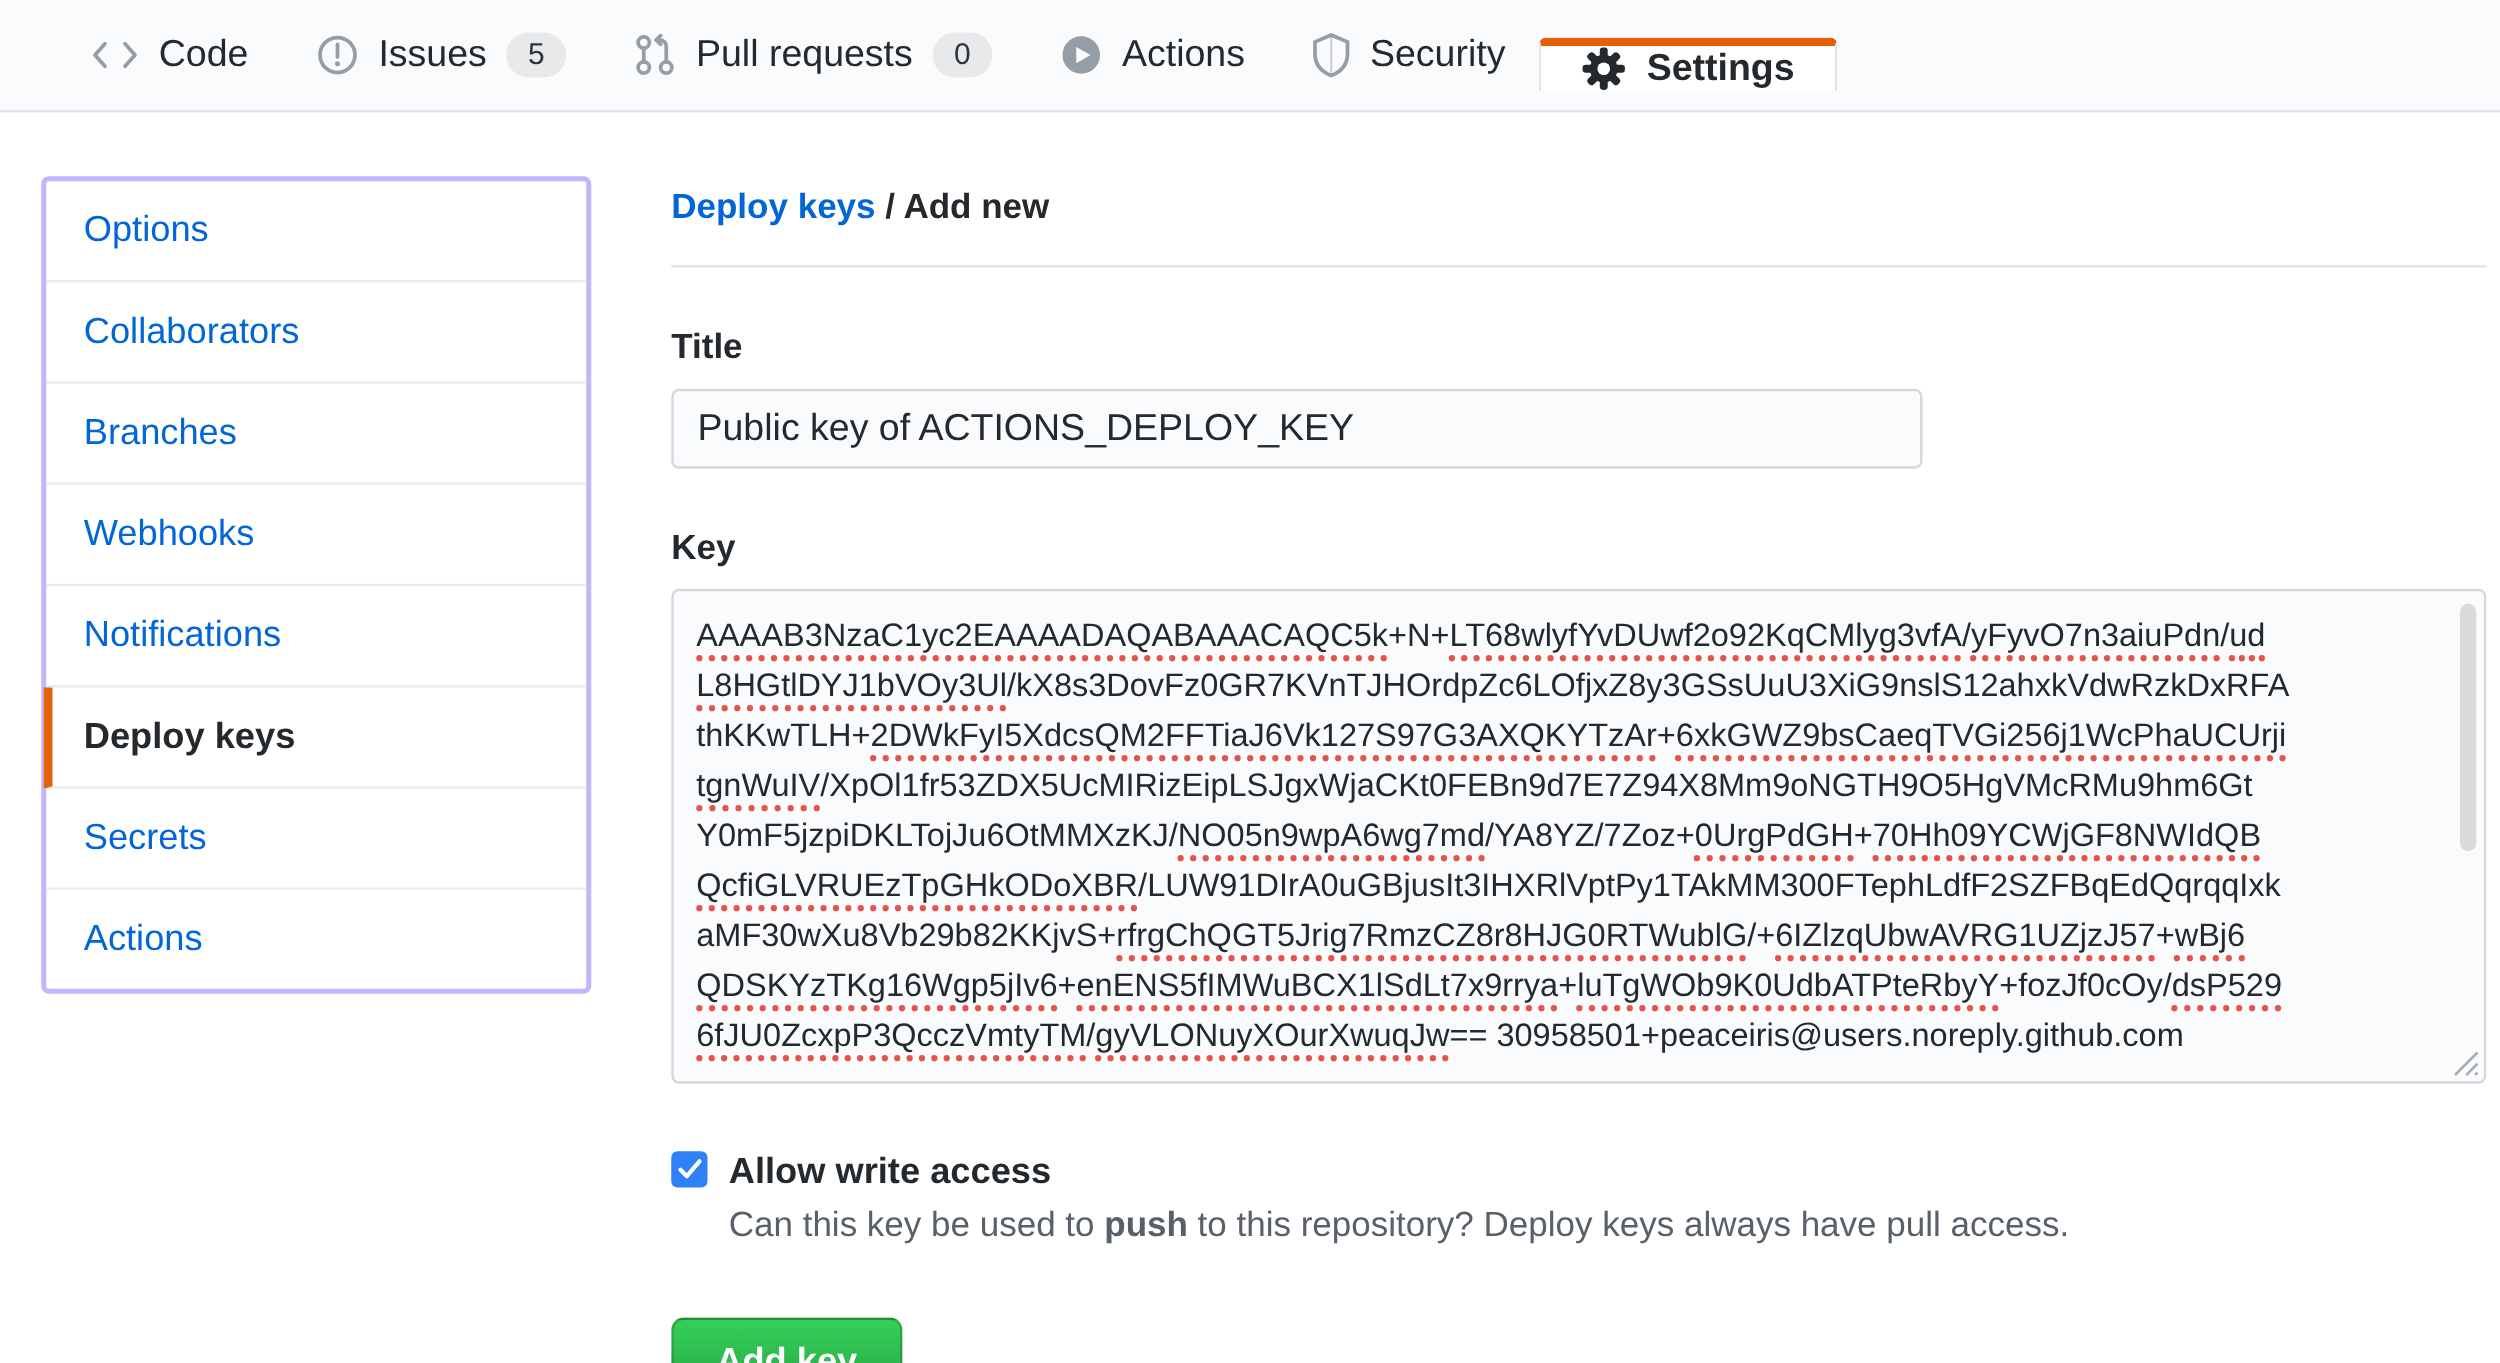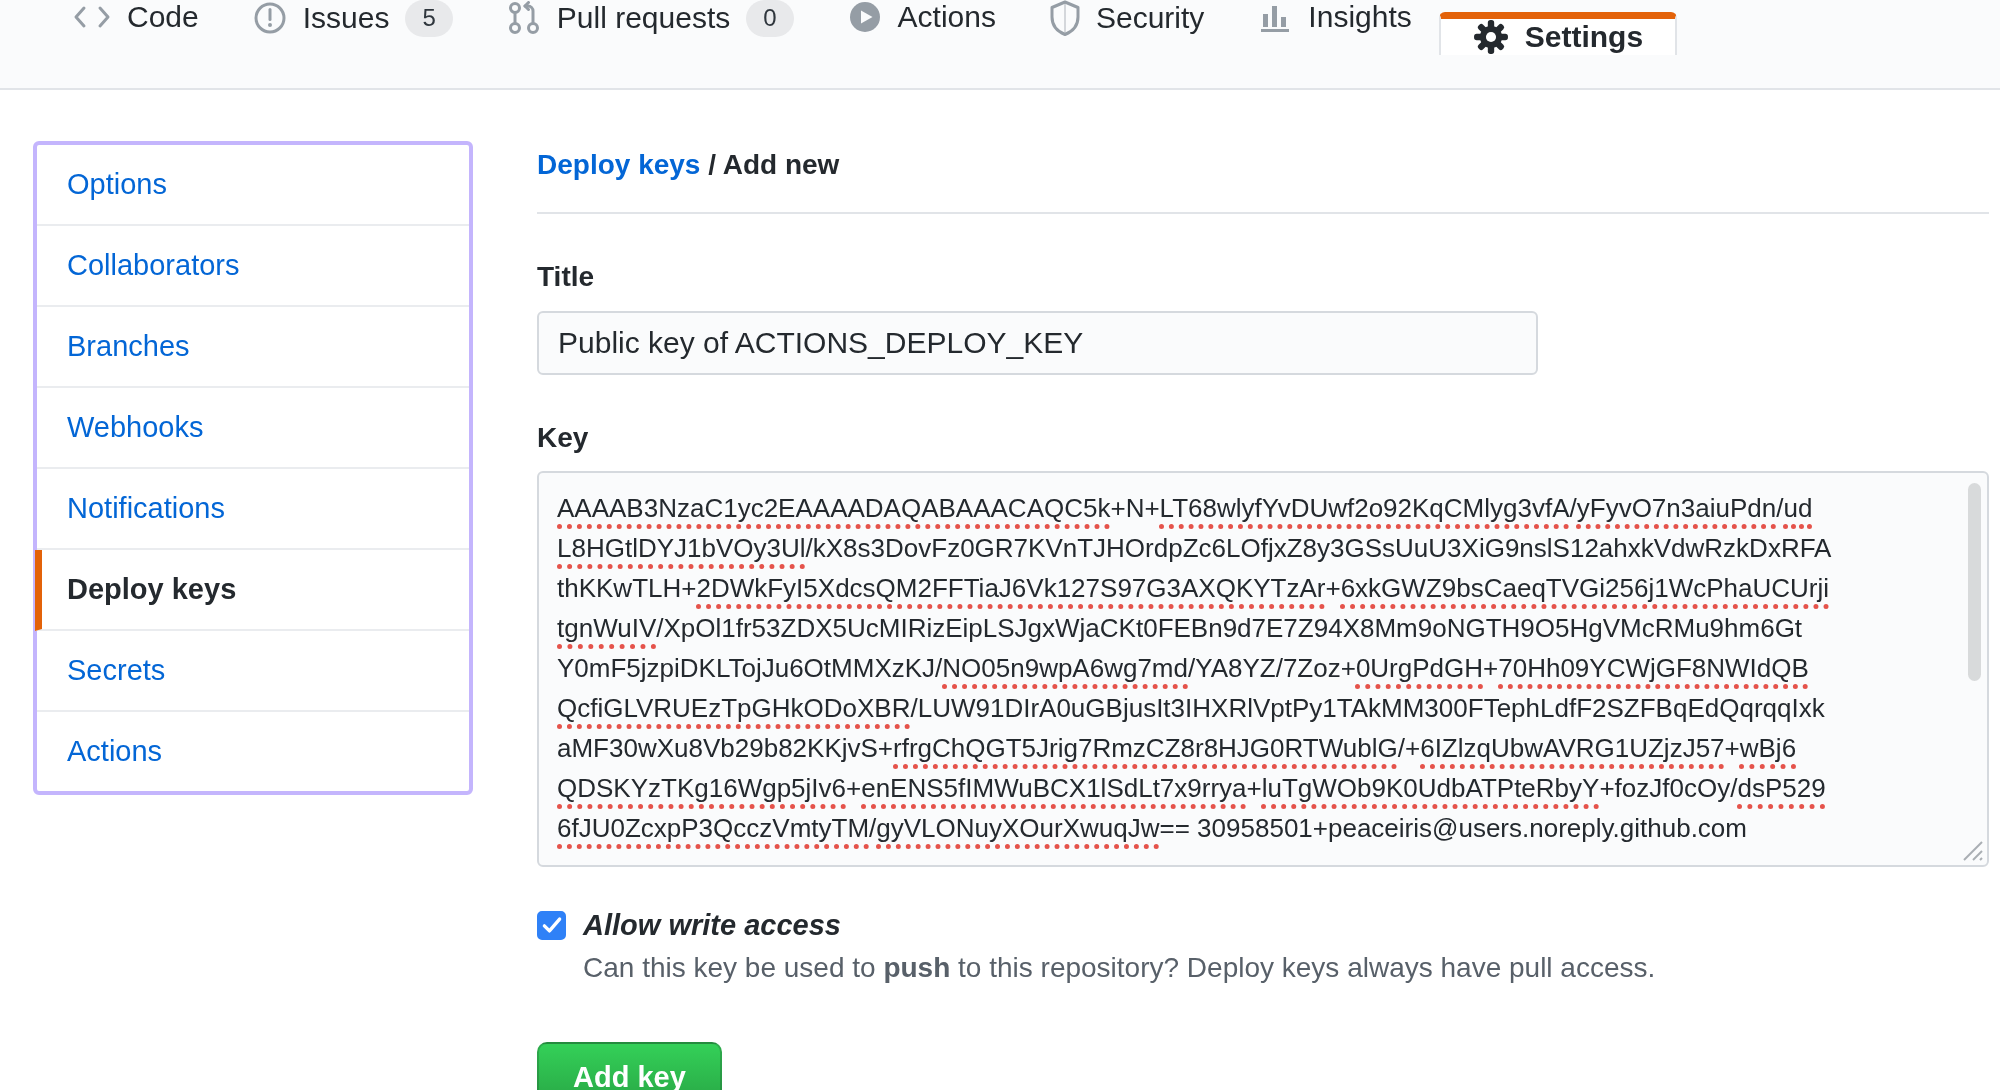--- a/index.html
+++ b/index.html
@@ -1,21 +1,21 @@
 <!DOCTYPE html>
 <html><head>
 <meta charset="utf-8">
 <style>
   * { margin:0; padding:0; box-sizing:border-box; }
   html,body { width:2000px; height:1090px; background:#fff; overflow:hidden;
     font-family:"Liberation Sans", sans-serif; color:#24292e; }
 
   
   .repo-nav { position:relative; height:90px; background:#fafbfc;
-    border-bottom:2px solid #e1e4e8; display:flex; align-items:flex-start; padding-left:46px; }
+    border-bottom:2px solid #e1e4e8; display:flex; align-items:center; padding-left:46px; }
   .nav-item { display:flex; align-items:center; gap:16px; padding:0 27px;
     font-size:30px; color:#24292e; cursor:pointer; white-space:nowrap; }
   .nav-item .nicon { display:flex; align-items:center; }
   .badge { background:rgba(27,31,35,0.08); color:#2f363d; font-size:24px;
     padding:4px 17px; border-radius:24px; line-height:1.2; }
   .nav-item.active { background:#fff; margin-top:12px; margin-bottom:-2px;
     border:2px solid #e1e4e8; border-bottom:none; border-top:7px solid #e36209;
     border-radius:6px 6px 0 0; font-weight:700; padding:0 32px; }
 
   
@@ -41,21 +41,21 @@
   .key-box { position:relative; margin-top:17px; width:1452px; height:396px;
     background:#fafbfc; border:2px solid #d5d9de; border-radius:6px;
     padding:15px 18px 0 18px; overflow:hidden; cursor:text; }
   .key-line { font-size:26px; line-height:40px; white-space:nowrap; color:#24292e; }
   .key-line .sq { text-decoration-line:underline; text-decoration-style:dotted;
     text-decoration-color:#e5534b; text-decoration-thickness:5px; text-underline-offset:7px; }
   .scroll-thumb { position:absolute; right:6px; top:10px; width:13px; height:198px;
     background:rgba(27,31,35,0.15); border-radius:7px; }
   .resize-grip { position:absolute; right:3px; bottom:3px; width:24px; height:24px; cursor:nwse-resize; }
 
-  .write-row { display:flex; align-items:center; gap:17px; margin-top:42px;font-style:italic; }
+  .write-row { display:flex; gap:17px; margin-top:54px; }
   .checkbox { width:29px; height:29px; border-radius:5px; background:#fff;
     border:2px solid #bbb; cursor:pointer; display:flex; align-items:center; justify-content:center; }
   .checkbox.checked { background:#2f81f7; border-color:#2f81f7; }
   .write-label { font-size:29px; font-weight:700; cursor:pointer; }
   .write-help { margin-top:10px; margin-left:46px; font-size:28px; color:#586069; }
   .write-help b { color:#586069; }
 
   .btn-primary { margin-top:58px; display:inline-block; border:2px solid rgba(27,31,35,0.2);
     border-radius:10px; background:linear-gradient(-180deg,#34d058 0%, #28a745 90%);
     color:#fff; font-family:"Liberation Sans",sans-serif; font-size:29px; font-weight:700;
@@ -109,33 +109,20 @@
     <span>Actions</span>
   </div>
   <div class="nav-item">
     <span class="nicon">
       <svg width="30" height="36" viewBox="0 0 30 36" fill="none" stroke="#959da5" stroke-width="3" stroke-linejoin="round">
           <path d="M15 2 L28 7.5 V17 C28 26.5 22.5 31.5 15 34.5 C7.5 31.5 2 26.5 2 17 V7.5 Z"></path>
           <path d="M15 2 V34.5" stroke-width="1.5" opacity="0.5"></path>
         </svg>
     </span>
     <span>Security</span>
-  </div>
-  <div class="nav-item">
-    <span class="nicon">
-      <svg width="34" height="32" viewBox="0 0 34 32">
-          <g fill="#959da5">
-            <rect x="5" y="13" width="5" height="13"></rect>
-            <rect x="14" y="5" width="5" height="21"></rect>
-            <rect x="23" y="16" width="5" height="10"></rect>
-            <rect x="3" y="28" width="28" height="3"></rect>
-          </g>
-        </svg>
-    </span>
-    <span>Insights</span>
   </div>
   <div class="nav-item active">
     <span class="nicon">
       <svg width="36" height="36" viewBox="0 0 34 34">
           <g fill="#24292e">
             <rect x="14" y="1" width="6" height="32" rx="2.5"></rect>
             <rect x="14" y="1" width="6" height="32" rx="2.5" transform="rotate(45 17 17)"></rect>
             <rect x="14" y="1" width="6" height="32" rx="2.5" transform="rotate(90 17 17)"></rect>
             <rect x="14" y="1" width="6" height="32" rx="2.5" transform="rotate(135 17 17)"></rect>
             <circle cx="17" cy="17" r="10.5"></circle>

